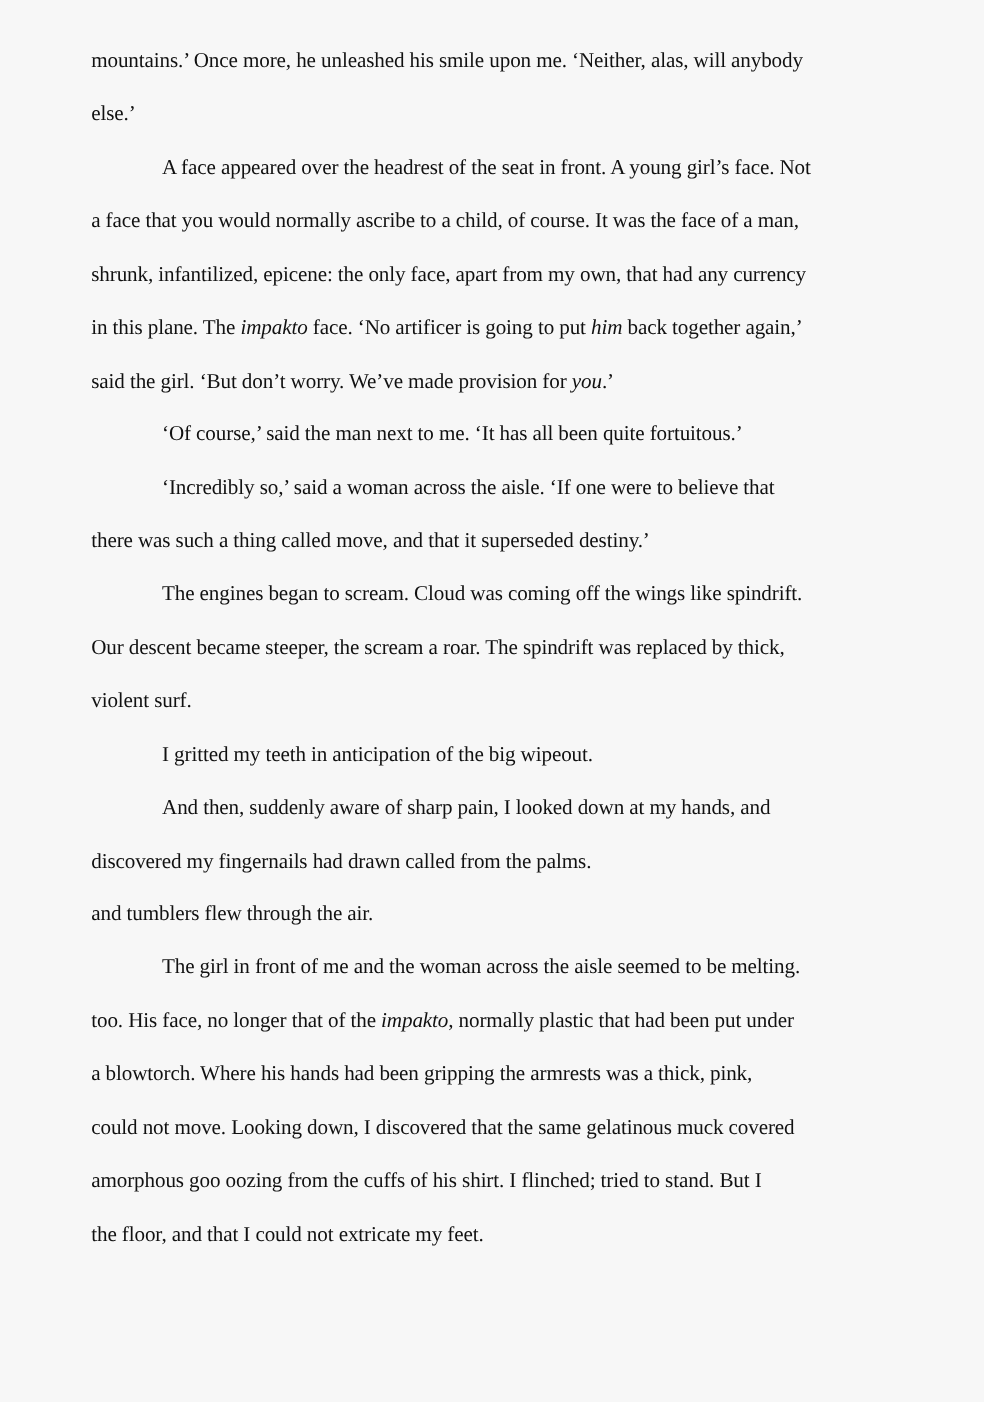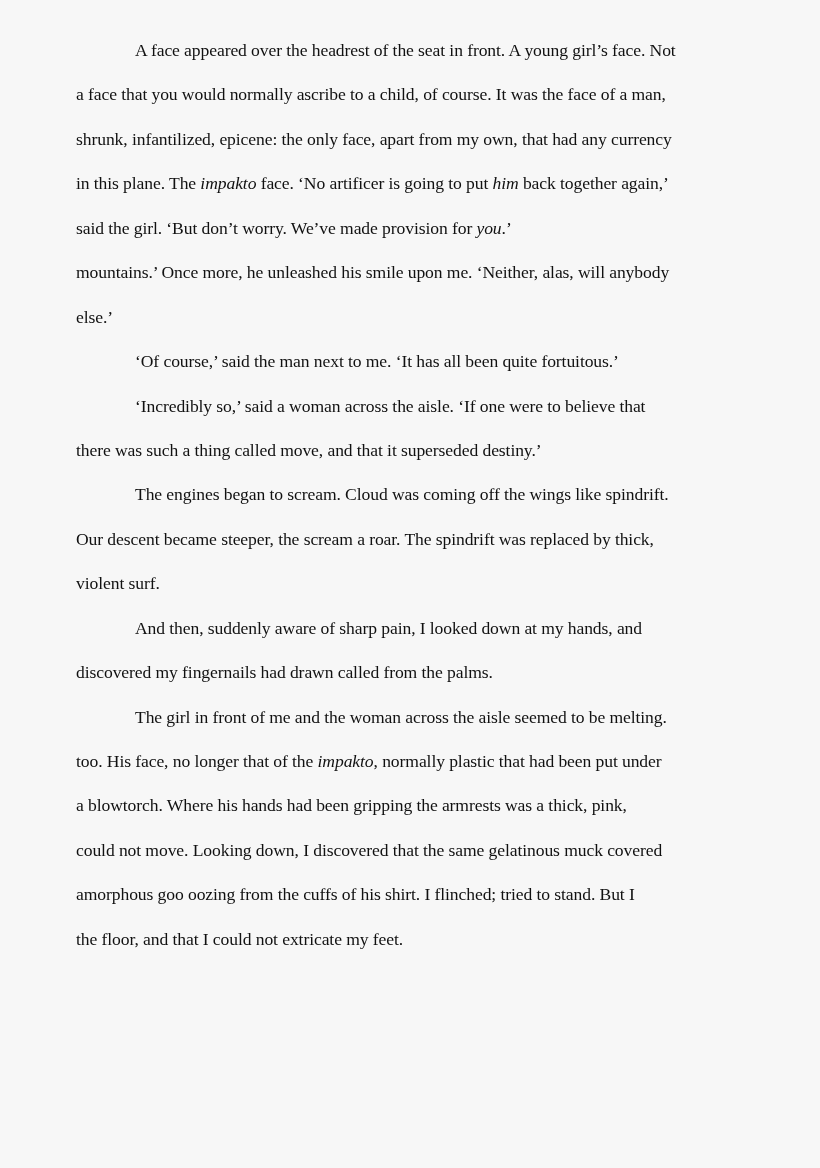--- a/index.html
+++ b/index.html
@@ -34,47 +34,51 @@
     }
     em {
       font-style: italic;
     }
   </style>
 </head>
 <body>
 
 <div class="page" id="page">
     <div class="paragraph">
+      <span class="line"><span>mountains.’ Once more, he unleashed his smile upon me. ‘Neither, alas, will anybody</span></span>
+      <span class="line"><span>else.’</span></span>
+    </div>
+    <div class="paragraph">
       <span class="line indent"><span>A face appeared over the headrest of the seat in front. A young girl’s face. Not</span></span>
       <span class="line"><span>a face that you would normally ascribe to a child, of course. It was the face of a man,</span></span>
       <span class="line"><span>shrunk, infantilized, epicene: the only face, apart from my own, that had any currency</span></span>
       <span class="line"><span>in this plane. The </span><em>impakto</em><span> face. ‘No artificer is going to put </span><em>him</em><span> back together again,’</span></span>
       <span class="line"><span>said the girl. ‘But don’t worry. We’ve made provision for </span><em>you</em><span>.’</span></span>
-    </div>
-    <div class="paragraph">
-      <span class="line"><span>mountains.’ Once more, he unleashed his smile upon me. ‘Neither, alas, will anybody</span></span>
-      <span class="line"><span>else.’</span></span>
     </div>
     <div class="paragraph">
       <span class="line indent"><span>‘Of course,’ said the man next to me. ‘It has all been quite fortuitous.’</span></span>
     </div>
     <div class="paragraph">
       <span class="line indent"><span>‘Incredibly so,’ said a woman across the aisle. ‘If one were to believe that</span></span>
       <span class="line"><span>there was such a thing called move, and that it superseded destiny.’</span></span>
     </div>
     <div class="paragraph">
       <span class="line indent"><span>The engines began to scream. Cloud was coming off the wings like spindrift.</span></span>
       <span class="line"><span>Our descent became steeper, the scream a roar. The spindrift was replaced by thick,</span></span>
       <span class="line"><span>violent surf.</span></span>
     </div>
     <div class="paragraph">
+      <span class="line indent"><span>I gritted my teeth in anticipation of the big wipeout.</span></span>
+    </div>
+    <div class="paragraph">
       <span class="line indent"><span>And then, suddenly aware of sharp pain, I looked down at my hands, and</span></span>
       <span class="line"><span>discovered my fingernails had drawn called from the palms.</span></span>
     </div>
     <div class="paragraph">
+      <span class="line"><span>and tumblers flew through the air.</span></span>
     </div>
     <div class="paragraph">
       <span class="line indent"><span>The girl in front of me and the woman across the aisle seemed to be melting.</span></span>
     </div>
     <div class="paragraph">
       <span class="line"><span>too. His face, no longer that of the </span><em>impakto</em><span>, normally plastic that had been put under</span></span>
       <span class="line"><span>a blowtorch. Where his hands had been gripping the armrests was a thick, pink,</span></span>
       <span class="line"><span>could not move. Looking down, I discovered that the same gelatinous muck covered</span></span>
       <span class="line"><span>amorphous goo oozing from the cuffs of his shirt. I flinched; tried to stand. But I</span></span>
       <span class="line"><span>the floor, and that I could not extricate my feet.</span></span>

